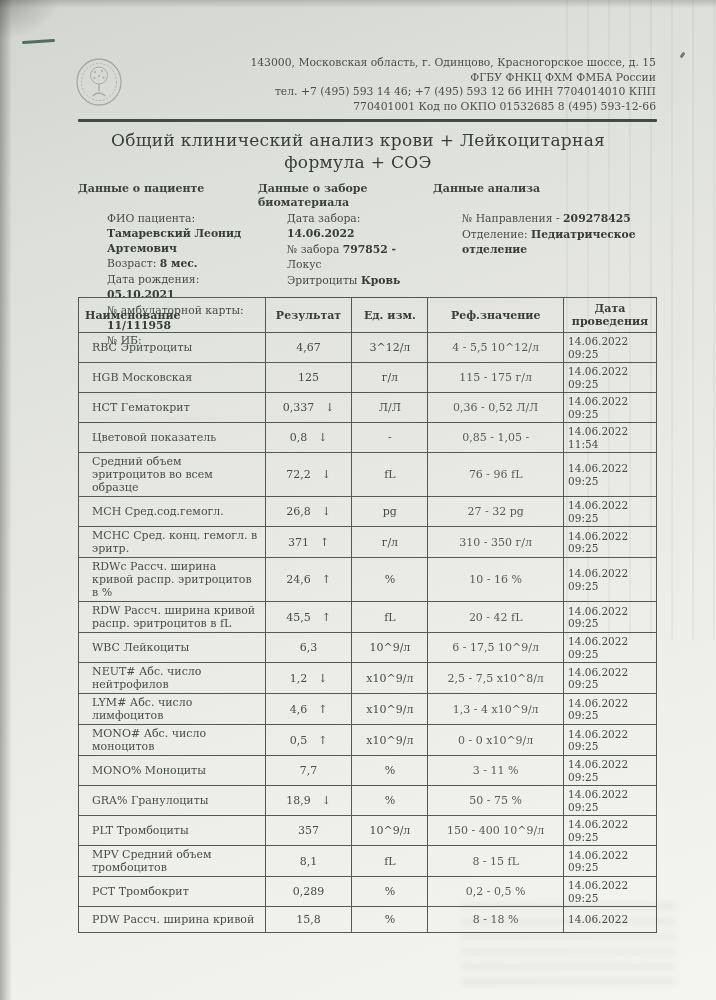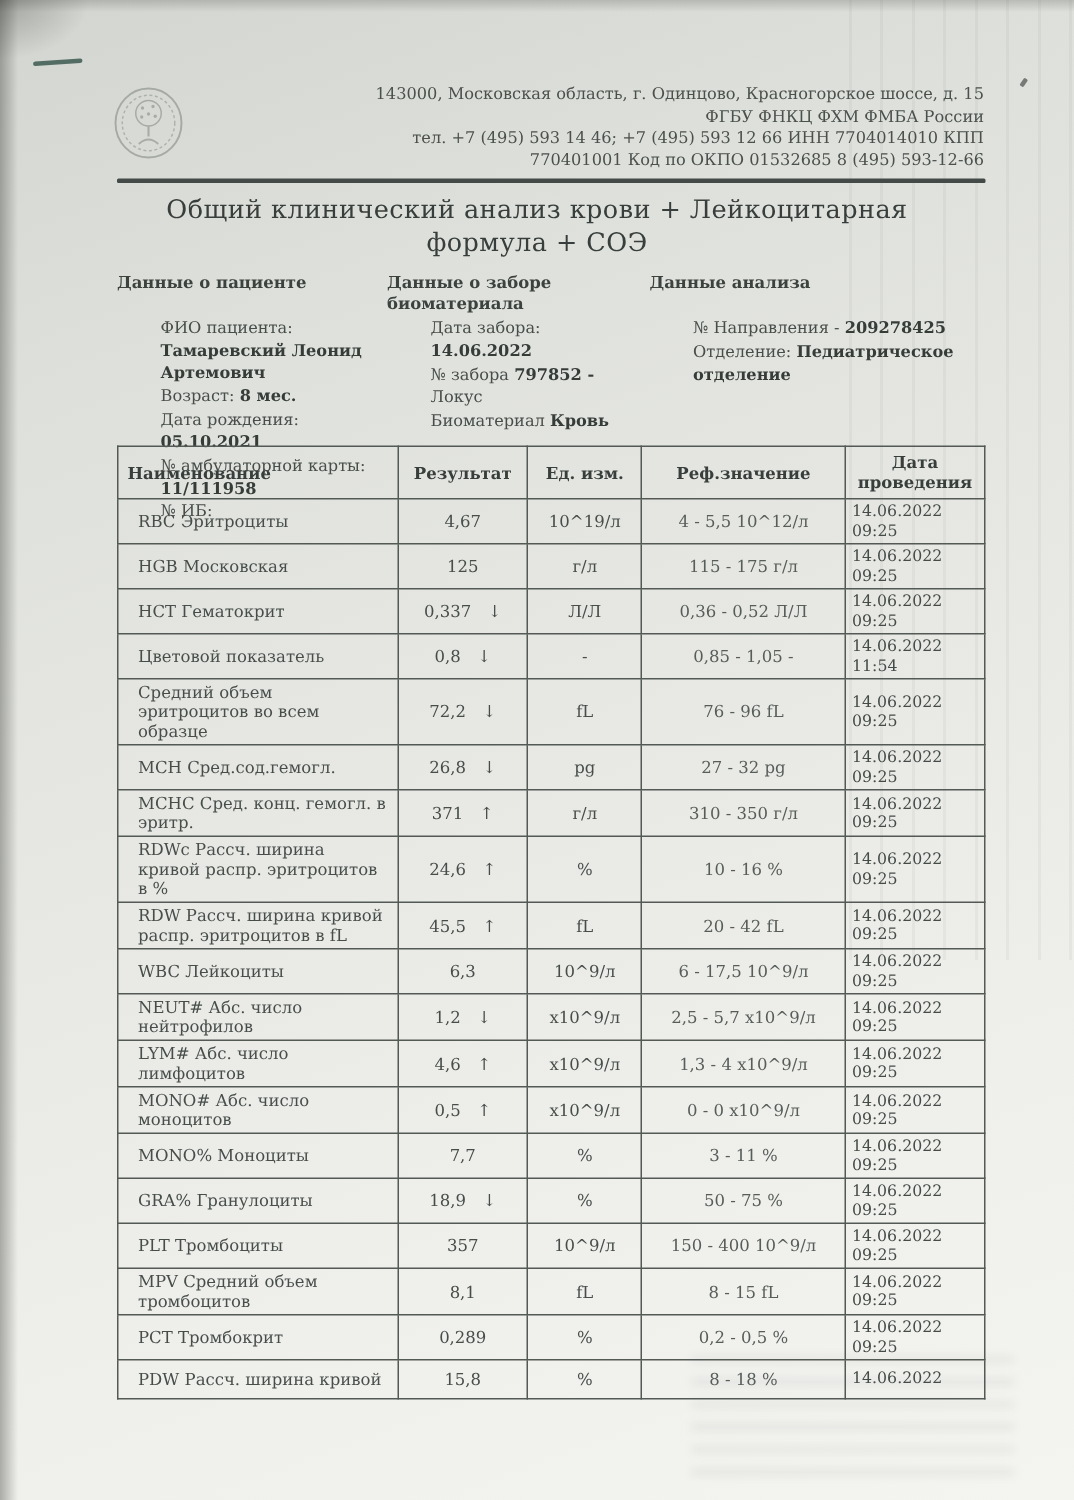--- a/index.html
+++ b/index.html
@@ -125,21 +125,21 @@
         <b>14.06.2022</b>
       </div>
       <div class="info-line">
         <span>№ забора</span>
         <b>797852 -</b>
       </div>
       <div class="info-line">
         <span>Локус</span>
       </div>
       <div class="info-line">
-        <span>Биоматериал</span>
+        <span>Эритроциты</span>
         <b>Кровь</b>
       </div>
     </div>
 
     <div class="col3">
       <div class="sec-title">Данные анализа</div>
       <div class="info-line">
         <span>№ Направления -</span>
         <b>209278425</b>
       </div>
@@ -164,21 +164,21 @@
         <th>Результат</th>
         <th>Ед. изм.</th>
         <th>Реф.значение</th>
         <th>Дата проведения</th>
       </tr>
     </thead>
     <tbody>
         <tr>
           <td class="c-name">RBC Эритроциты</td>
           <td class="c-res"><span class="rv">4,67</span></td>
-          <td class="c-unit">10^19/л</td>
+          <td class="c-unit">3^12/л</td>
           <td class="c-ref">4 - 5,5 10^12/л</td>
           <td class="c-date">14.06.2022<br>09:25</td>
         </tr>
         <tr>
           <td class="c-name">HGB Московская</td>
           <td class="c-res"><span class="rv">125</span></td>
           <td class="c-unit">г/л</td>
           <td class="c-ref">115 - 175 г/л</td>
           <td class="c-date">14.06.2022<br>09:25</td>
         </tr>
@@ -242,21 +242,21 @@
           <td class="c-res"><span class="rv">6,3</span></td>
           <td class="c-unit">10^9/л</td>
           <td class="c-ref">6 - 17,5 10^9/л</td>
           <td class="c-date">14.06.2022<br>09:25</td>
         </tr>
         <tr>
           <td class="c-name">NEUT# Абс. число
 нейтрофилов</td>
           <td class="c-res"><span class="rv">1,2</span><span class="fl">↓</span></td>
           <td class="c-unit">x10^9/л</td>
-          <td class="c-ref">2,5 - 5,7 x10^9/л</td>
+          <td class="c-ref">2,5 - 7,5 x10^8/л</td>
           <td class="c-date">14.06.2022<br>09:25</td>
         </tr>
         <tr>
           <td class="c-name">LYM# Абс. число
 лимфоцитов</td>
           <td class="c-res"><span class="rv">4,6</span><span class="fl">↑</span></td>
           <td class="c-unit">x10^9/л</td>
           <td class="c-ref">1,3 - 4 x10^9/л</td>
           <td class="c-date">14.06.2022<br>09:25</td>
         </tr>

